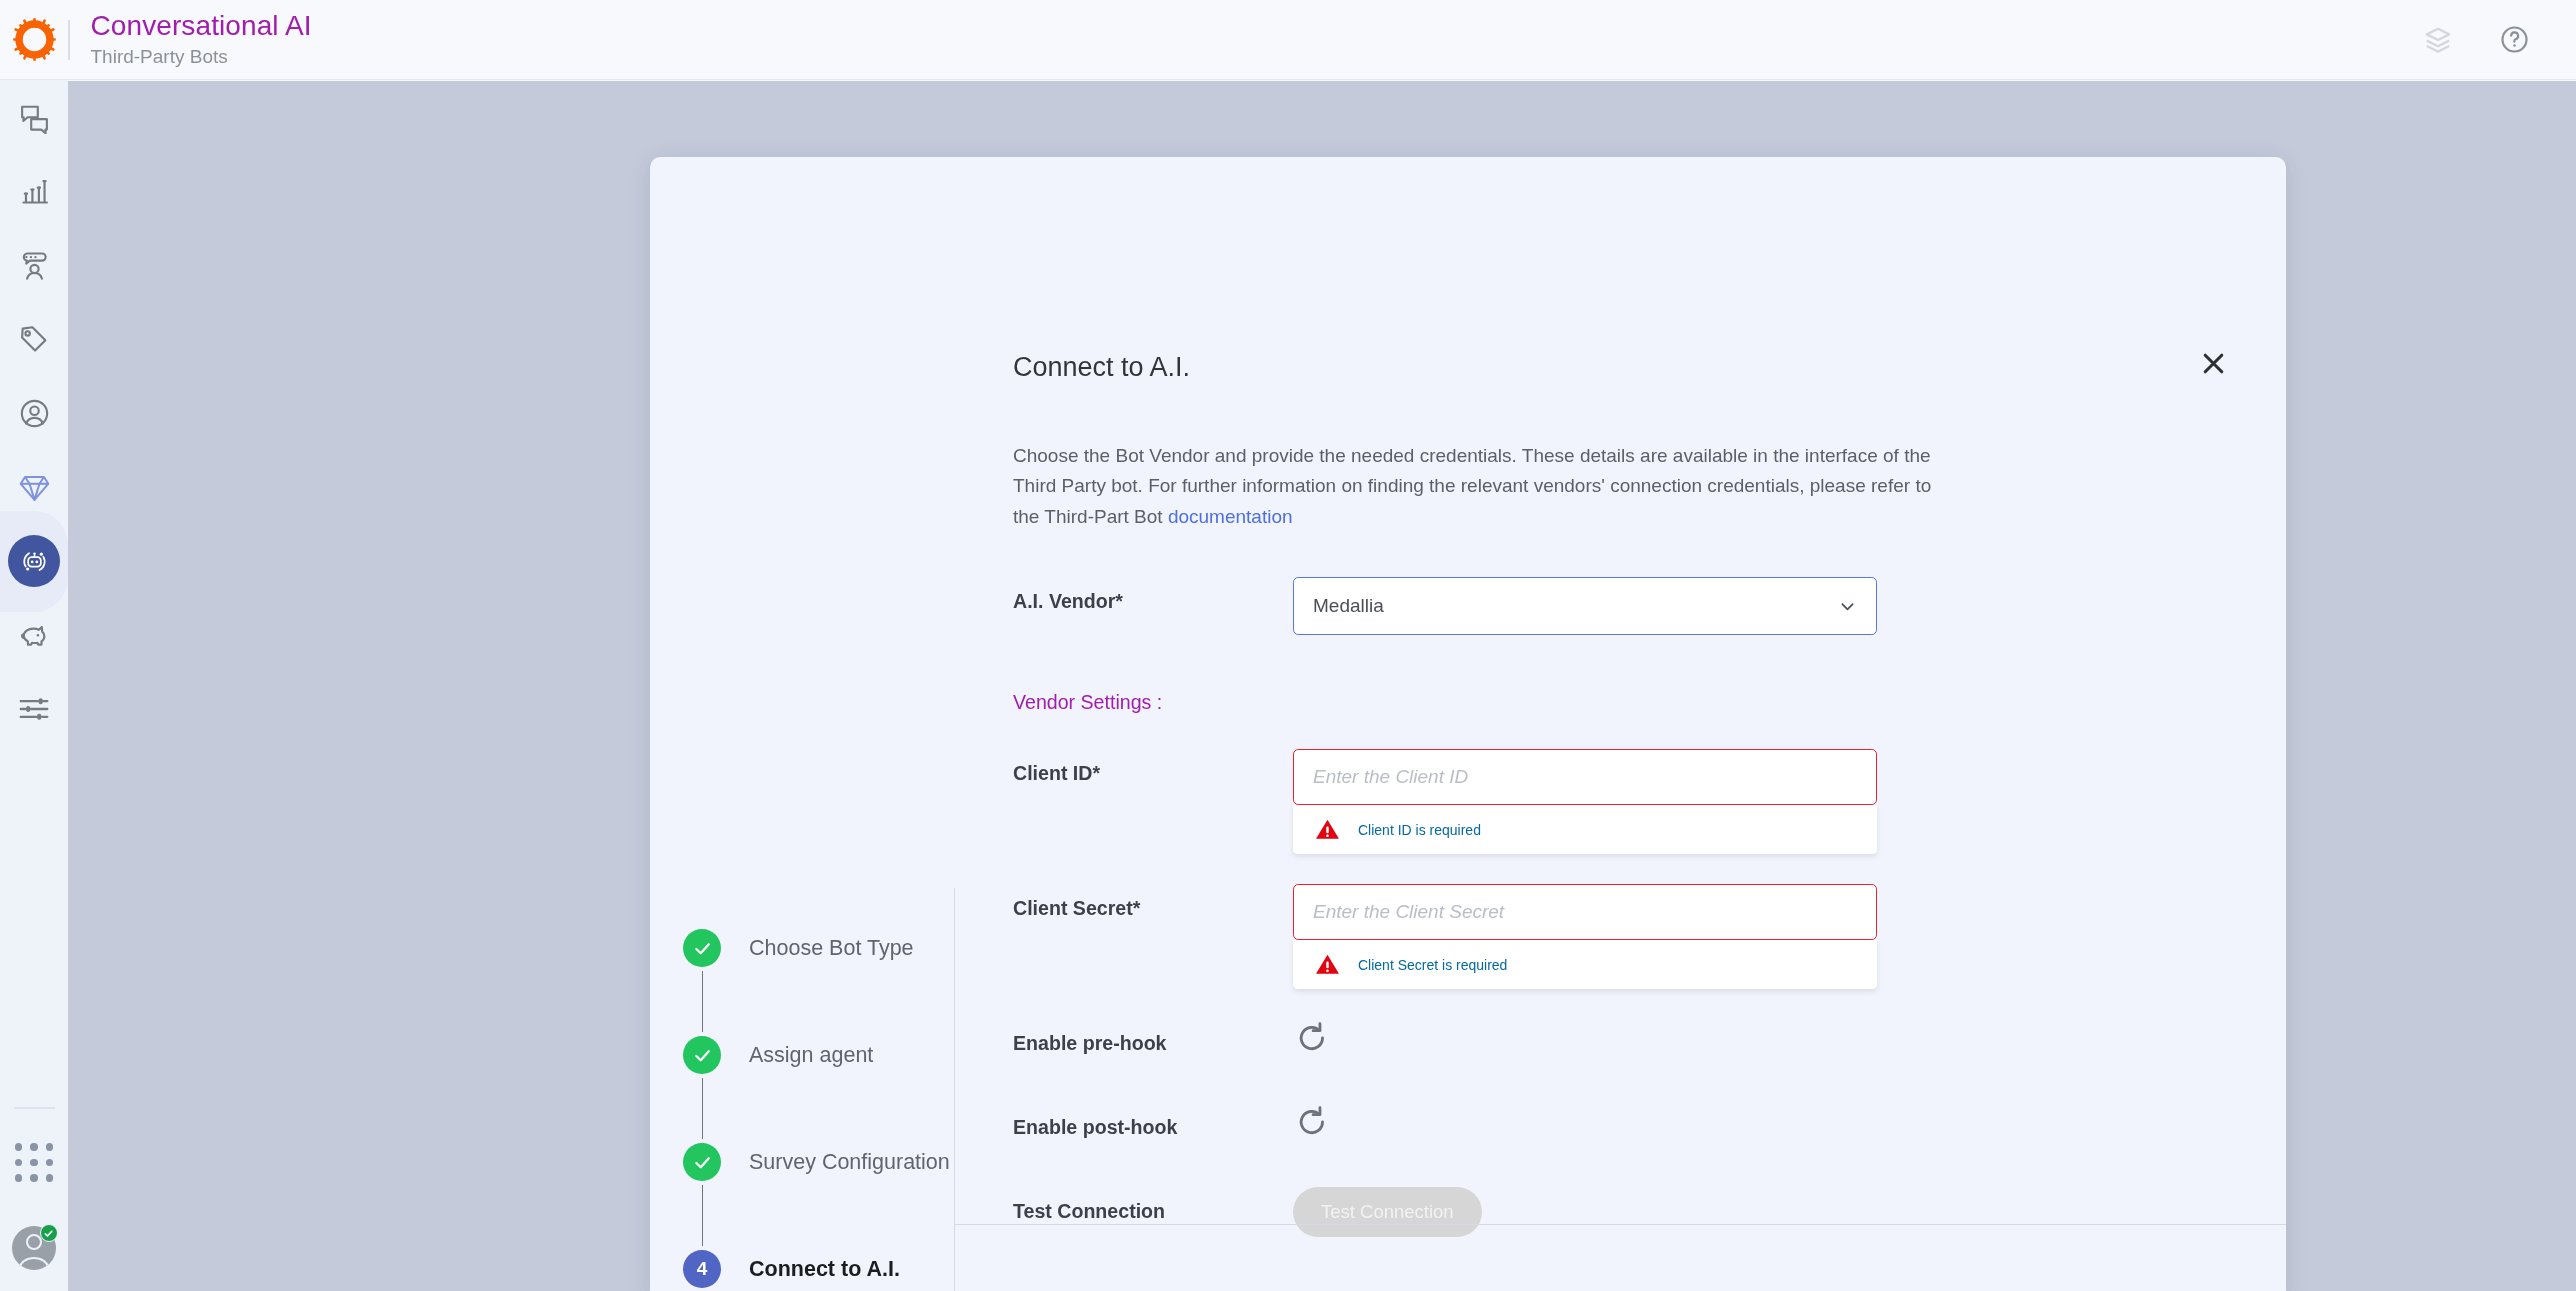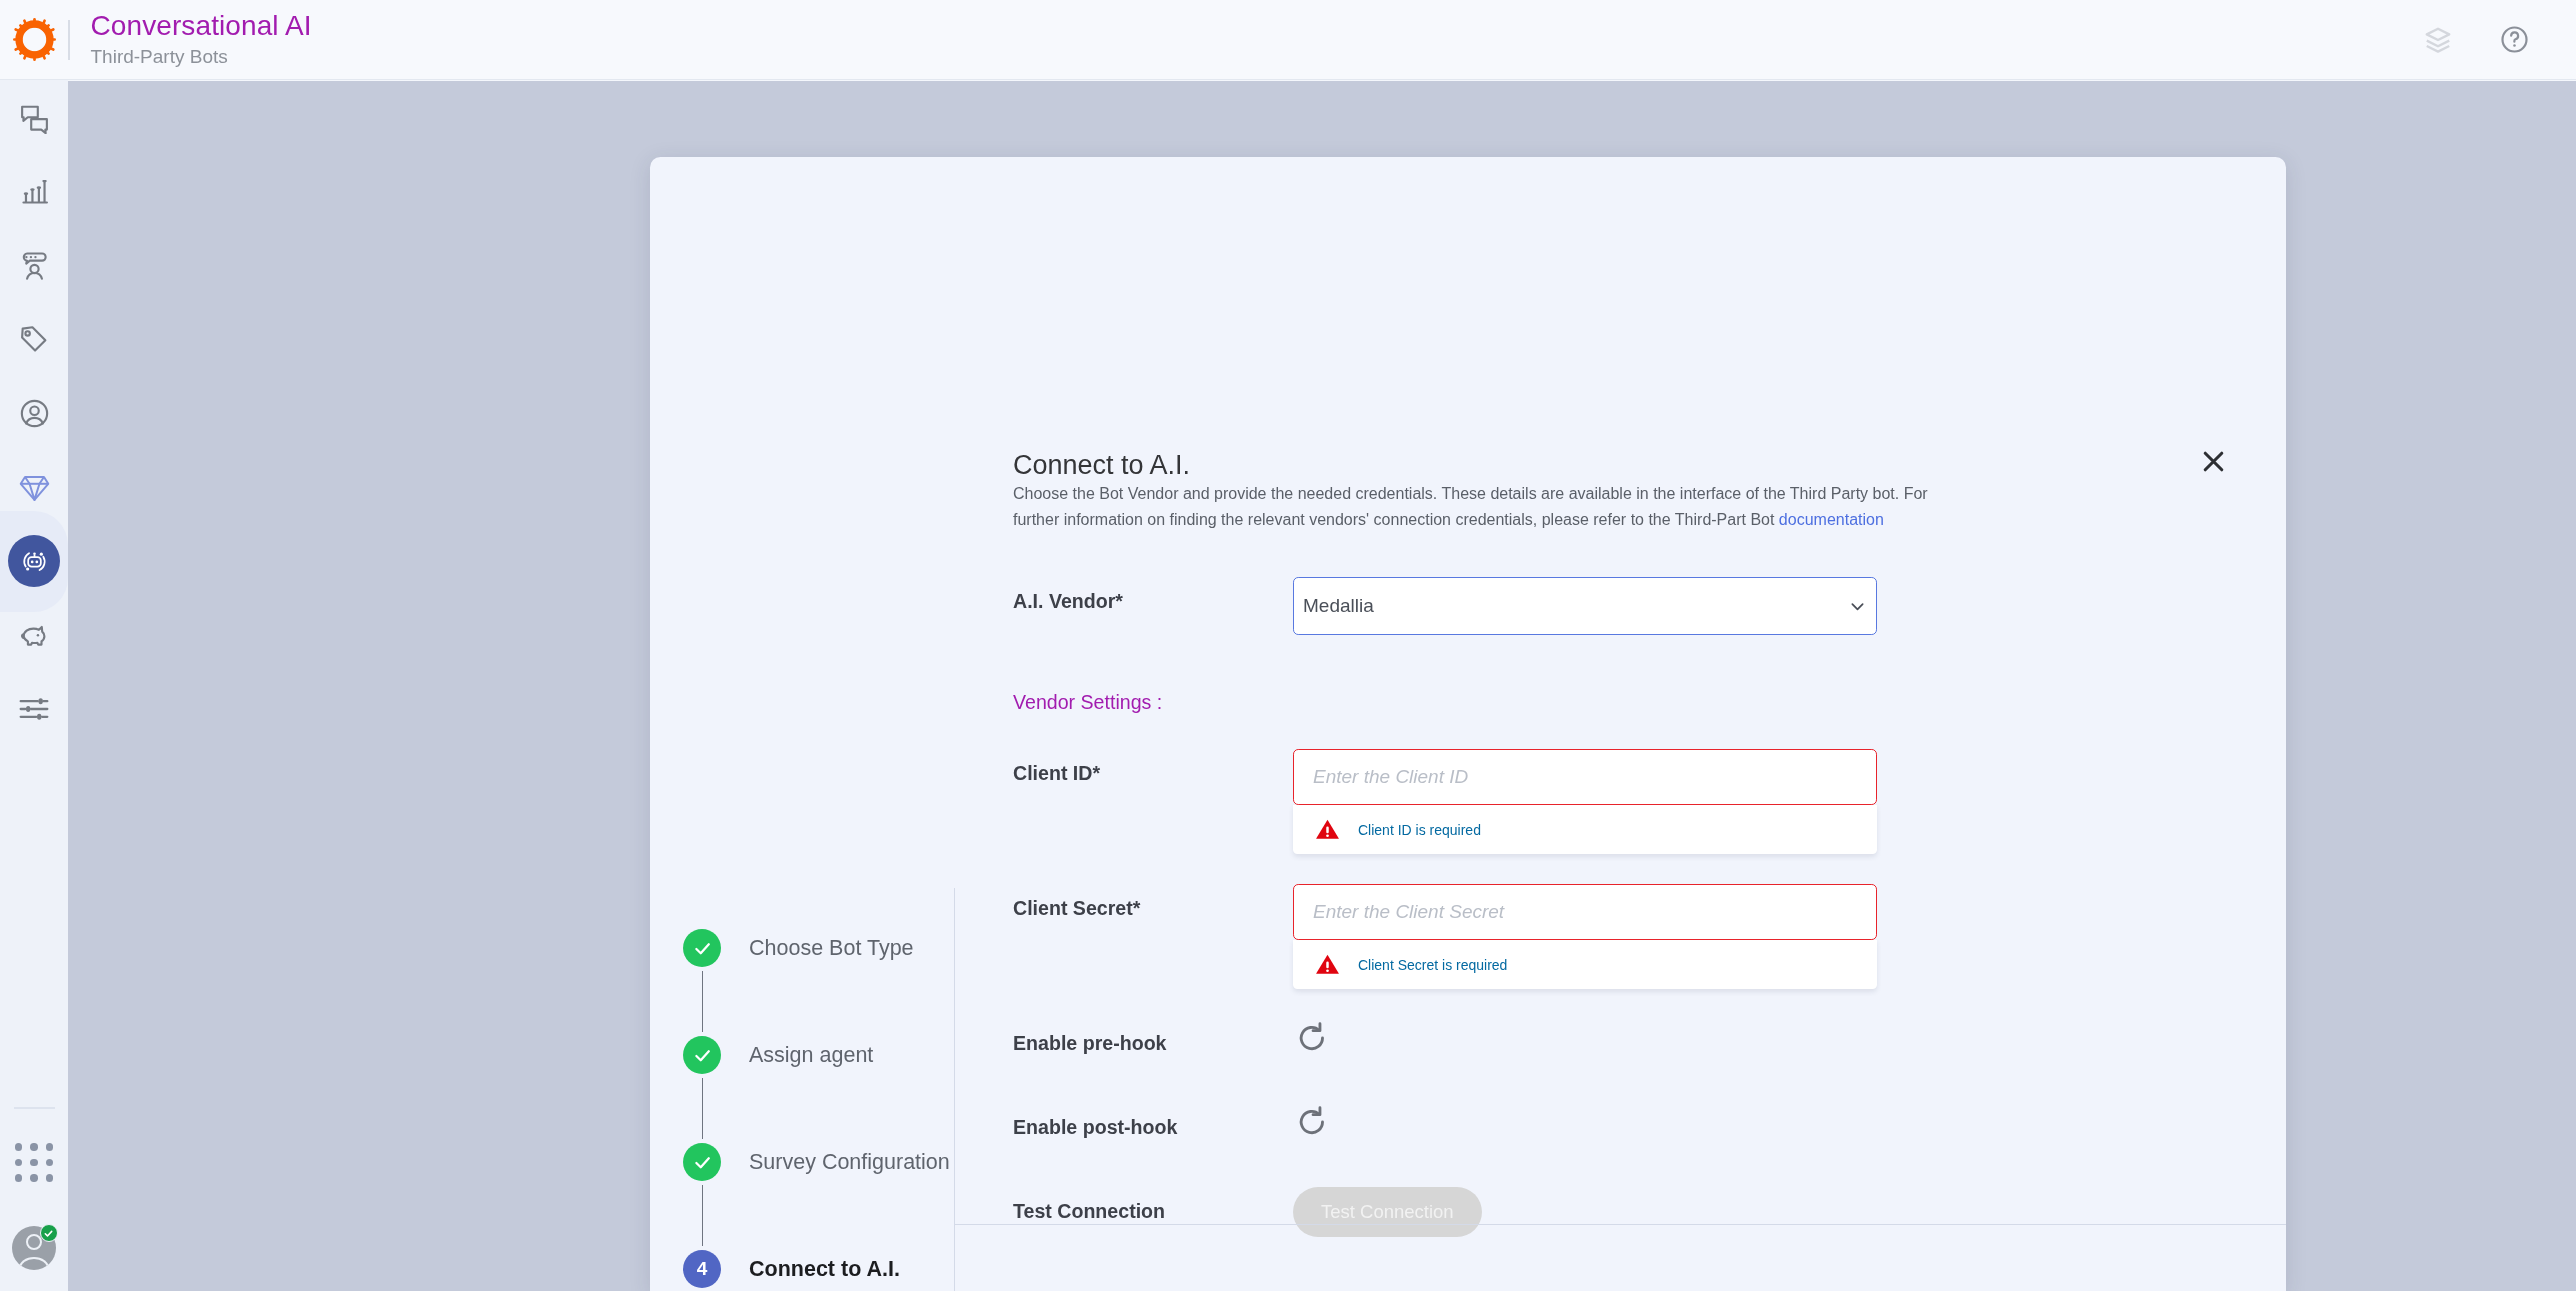--- a/index.html
+++ b/index.html
@@ -89,34 +89,34 @@
   .step-conn { width: 1.5px; height: 61px; background: #6f7480; margin-left: 18.5px; }
 
   
   .content-pane { flex: 1 1 auto; position: relative; padding: 43px 58px 0 58px; }
   .close-btn {
     position: absolute; right: 50px; top: 36px; width: 46px; height: 46px;
     display: flex; align-items: center; justify-content: center; cursor: pointer;
   }
   .content-title { font-size: 27px; color: #343538; margin-top: 4.4px; }
   .content-desc {
-    font-size: 16px; line-height: 1.62; color: #5a5f68;
+    margin-top: 58px; font-size: 19px; line-height: 1.62; color: #5a5f68;
     max-width: 940px;
   }
   .link { color: #4d6fe0; cursor: pointer; }
 
   .form { margin-top: 44px; }
   .row { display: flex; align-items: flex-start; min-height: 41px; }
   .row-label { width: 280px; flex: none; font-size: 19.6px; color: #3d4049; font-weight: bold; padding-top: 13.3px; }
   .row-label.plain { font-weight: normal; color: #a21caf; }
   .ctl { flex: 1 1 auto; position: relative; }
 
   .select {
     width: 584px; height: 58px; background: #fff; border: 1.5px solid #9aa2b1; border-radius: 5.2px;
-    display: flex; align-items: center; padding: 0 9px; font-size: 19px; color: #4a4f58; cursor: pointer;
+    display: flex; align-items: center; padding: 0 19px; font-size: 19px; color: #4a4f58; cursor: pointer;
   }
   .select.focus { border-color: #5878e0; width: 584px; }
   .select .val { flex: 1 1 auto; }
   .chev { width: 19px; height: 19px; flex: none; }
 
   .input {
     width: 584px; height: 56px; background: #fff; border: 1.5px solid #d9dee8; border-radius: 5.2px;
     padding: 0 19px; font-size: 19px; color: #3d4049; font-family: inherit; outline: none;
   }
   .input.error { border-color: #e8232b; font-style: italic; }

